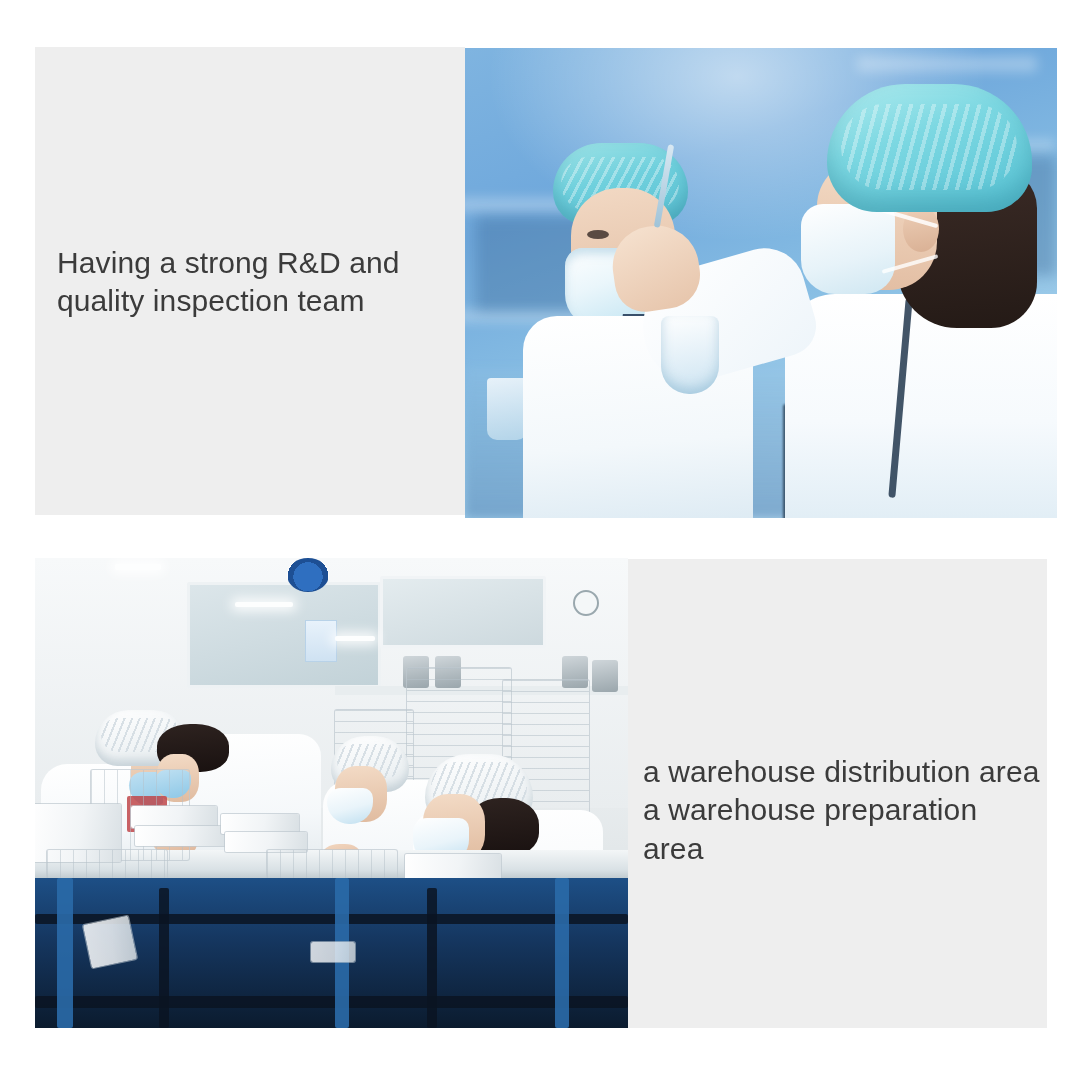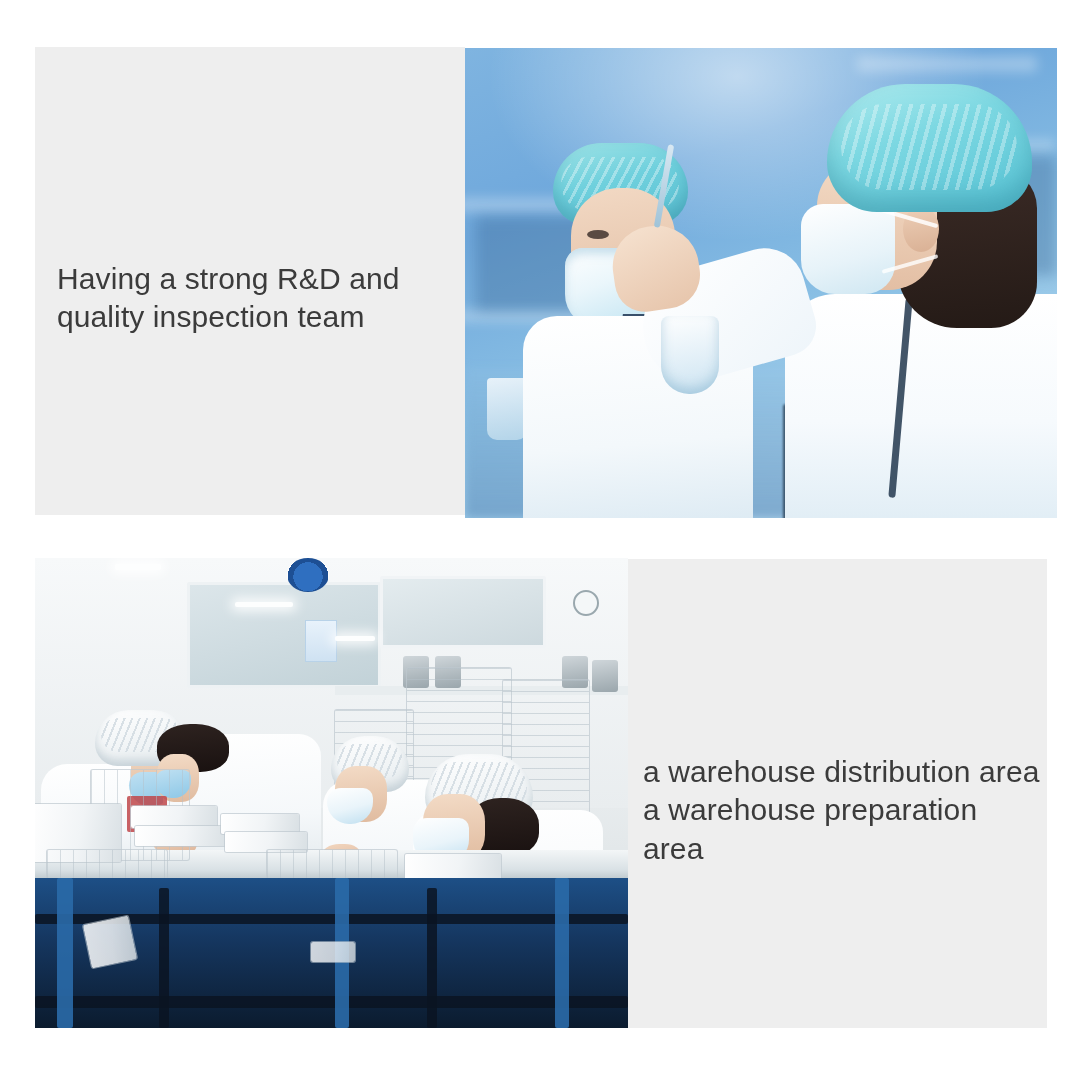--- a/index.html
+++ b/index.html
@@ -333,21 +333,21 @@
   }
   .red-item{
     position:absolute;background:#c0474a;border-radius:2px;opacity:.85;
   }
 </style>
 </head>
 <body>
 
 <div class="panel gray-panel" style="left:35px; top:47px; width:430px; height:468px;"></div>
 
-<div class="caption" style="left:57px; top:244px; width:400px;margin-top:16px;">Having a strong R&amp;D and
+<div class="caption" style="left:57px; top:244px; width:400px;">Having a strong R&amp;D and
 quality inspection team</div>
 
 <div class="photo" id="photo-lab">
 
   <div class="lab-bg-shelf" style="left:-10px; top:150px; width:210px; height:14px;"></div>
   <div class="lab-bg-shelf" style="left:-10px; top:262px; width:200px; height:12px;"></div>
   <div class="lab-bg-dark" style="left:10px; top:168px; width:150px; height:96px;"></div>
   <div class="lab-bg-shelf" style="left:392px; top:8px; width:180px; height:16px;"></div>
   <div class="lab-bg-shelf" style="left:460px; top:92px; width:130px; height:10px;"></div>
   <div class="lab-bg-dark" style="left:470px; top:108px; width:122px; height:120px;"></div>

